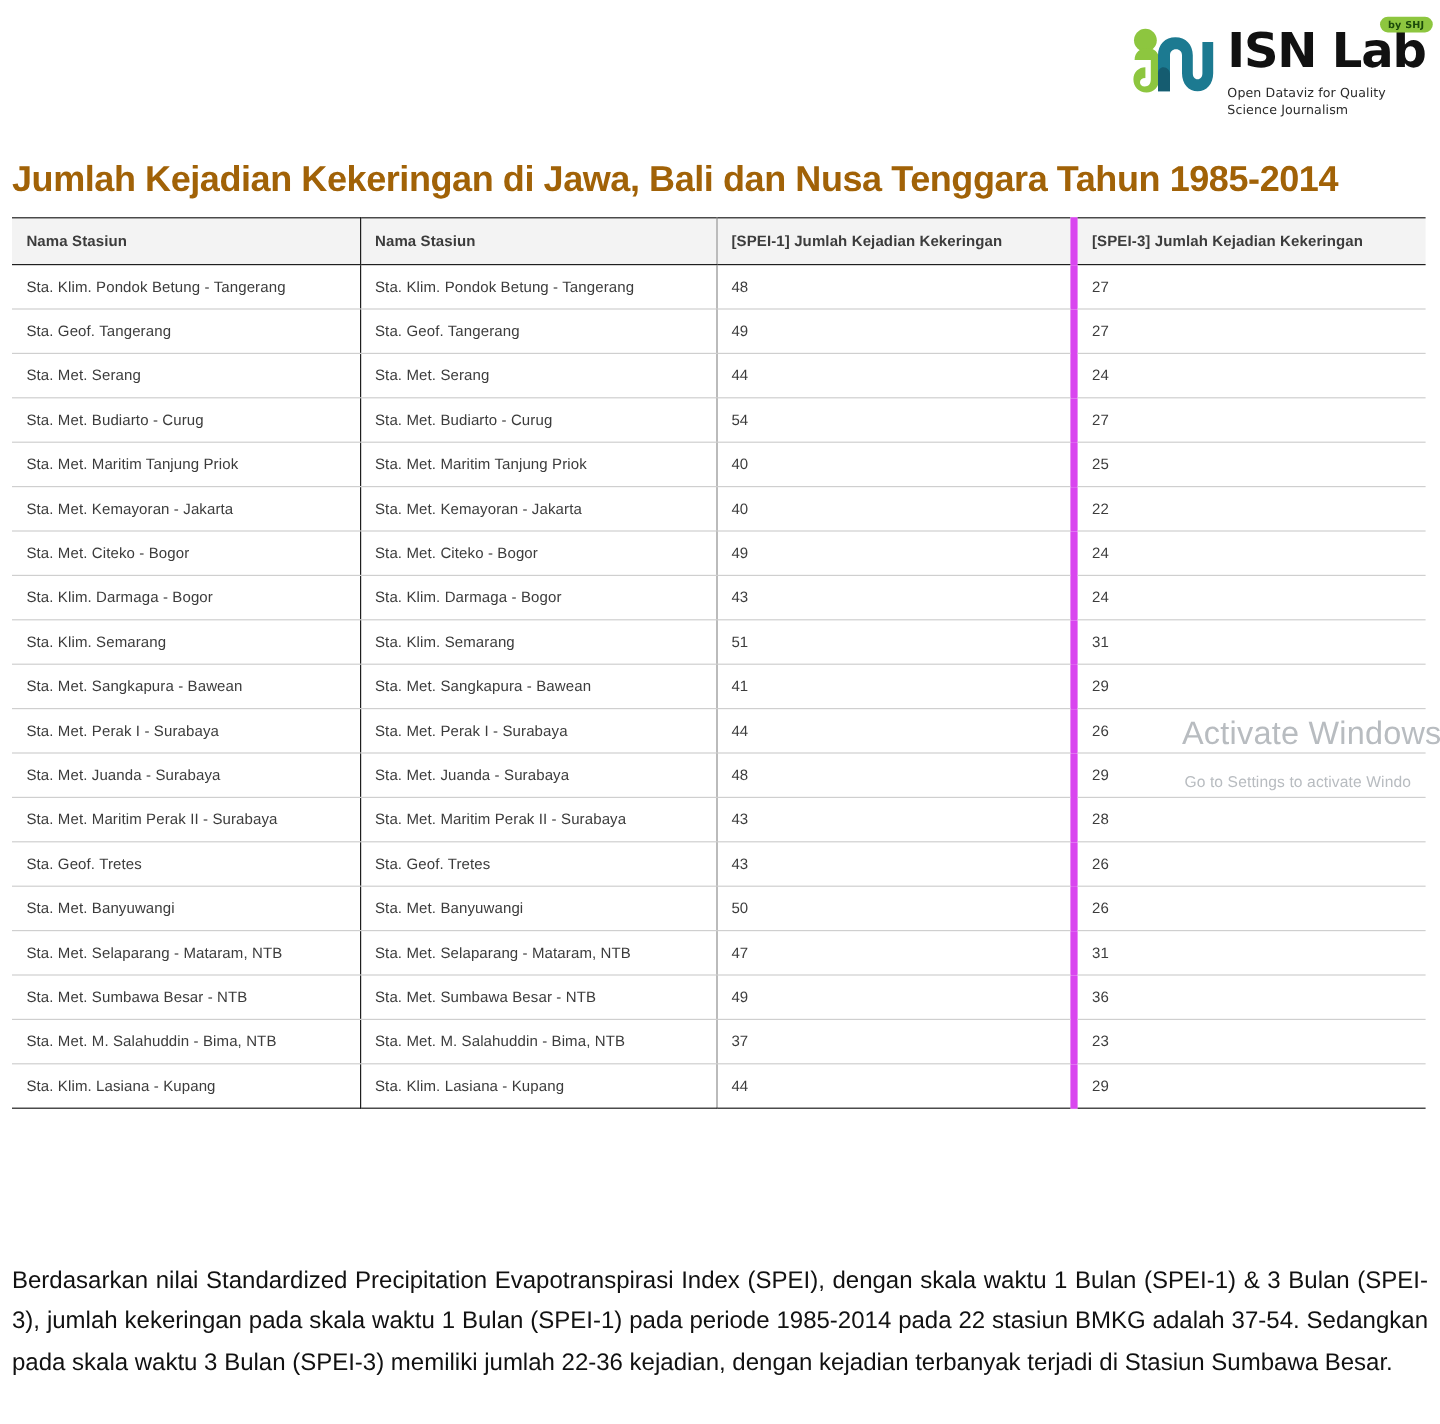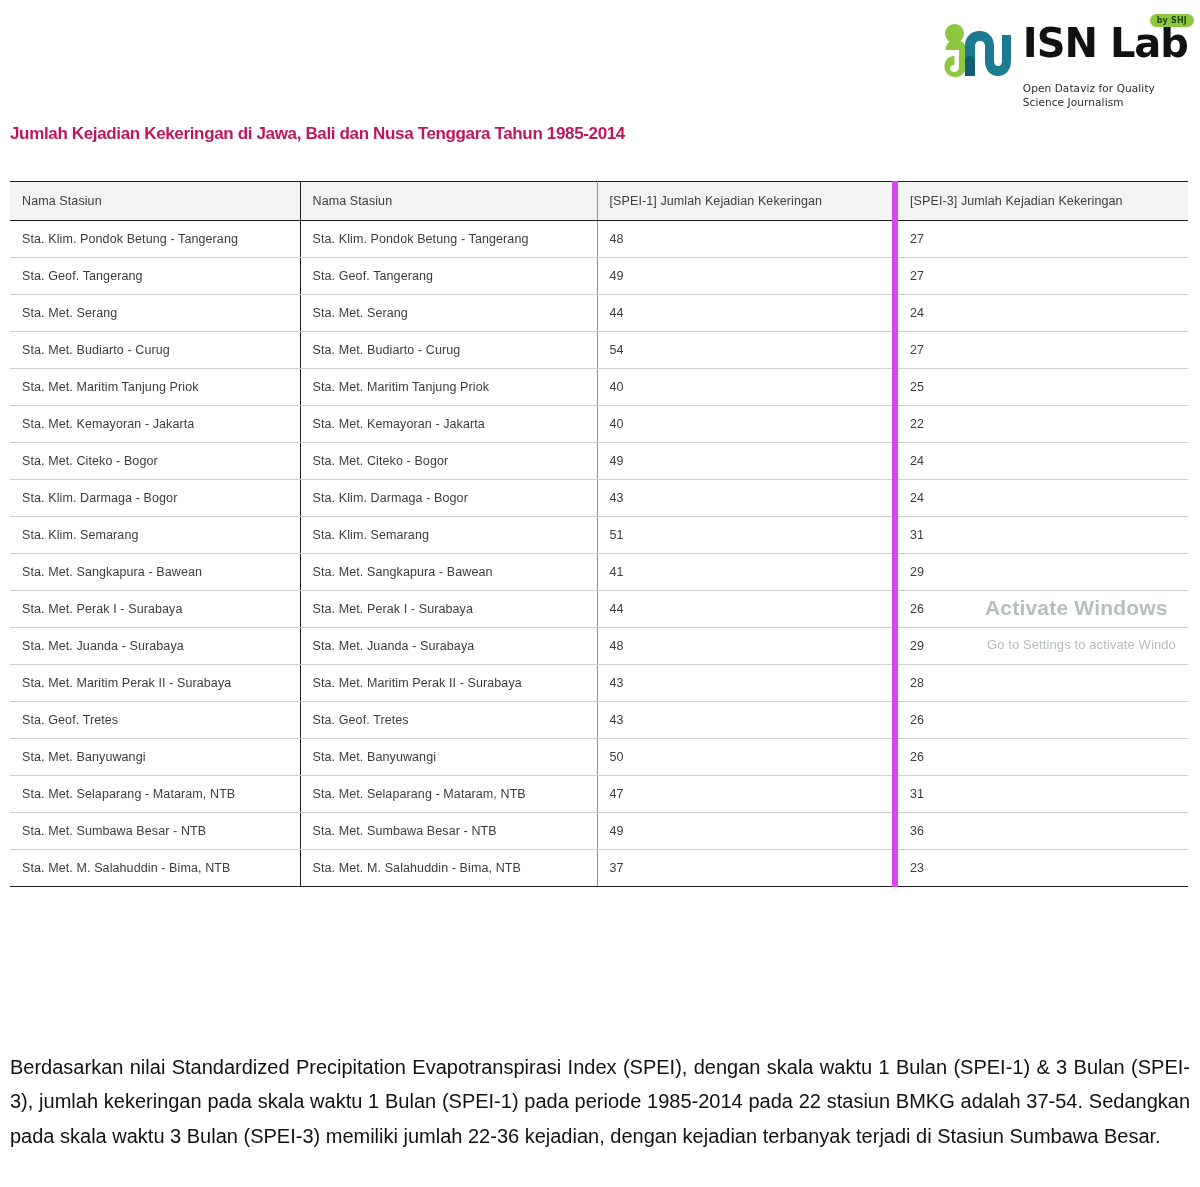--- a/index.html
+++ b/index.html
@@ -59,31 +59,31 @@
     white-space: nowrap;
   }
   .logo-tagline {
     font-family: "DejaVu Sans", sans-serif;
     font-size: 10.5px;
     color: #2b2b2b;
     line-height: 1.32;
     letter-spacing: 0.1px;
     white-space: nowrap;
   }
-  #logo-tagline-wrap { margin-top: 20px; }
+  #logo-tagline-wrap { margin-top: 10px; }
 
   
   #page-title {
     position: absolute;
     top: 113px;
     left: 10px;
     width: 1180px;
-    font-size: 17px;
+    font-size: 30px;
     font-weight: bold;
-    color: #be185d;
+    color: #a16207;
     letter-spacing: -0.35px;
     white-space: nowrap;
   }
 
   
   #data-table-wrap {
     position: absolute;
     top: 181px;
     left: 10px;
     width: 1178px;
@@ -94,21 +94,21 @@
     table-layout: fixed;
     background: #ffffff;
   }
   table#data-table col.c1 { width: 290px; }
   table#data-table col.c2 { width: 297px; }
   table#data-table col.c3 { width: 298px; }
   table#data-table col.c4 { width: 293px; }
 
   #data-table thead th {
     background: #f3f3f3;
-    font-weight: normal;
+    font-weight: bold;
     font-size: 12.5px;
     color: #3c3c3c;
     text-align: left;
     padding: 12px 10px 12px 12px;
     height: 30px;
     box-sizing: border-box;
     border-top: 1.5px solid #1f1f1f;
     border-bottom: 1.5px solid #1f1f1f;
     letter-spacing: 0.1px;
     white-space: nowrap;
@@ -138,23 +138,23 @@
   #win-watermark {
     position: absolute;
     top: 595px;
     left: 985px;
     color: #b8bcc0;
     pointer-events: none;
     user-select: none;
     z-index: 5;
   }
   #win-watermark .wm-title {
-    font-size: 21px;
+    font-size: 27px;
     line-height: 1.2;
-    font-weight: bold;
+    font-weight: normal;
     letter-spacing: 0.2px;
     white-space: nowrap;
   }
   #win-watermark .wm-sub {
     font-size: 13px;
     line-height: 1.4;
     margin-top: 16px;
     margin-left: 2px;
     letter-spacing: 0.1px;
     white-space: nowrap;
@@ -326,20 +326,26 @@
           <td class="col-2">Sta. Met. Sumbawa Besar - NTB</td>
           <td class="col-3">49</td>
           <td class="col-4">36</td>
         </tr>
         <tr>
           <td class="col-1">Sta. Met. M. Salahuddin - Bima, NTB</td>
           <td class="col-2">Sta. Met. M. Salahuddin - Bima, NTB</td>
           <td class="col-3">37</td>
           <td class="col-4">23</td>
         </tr>
+        <tr>
+          <td class="col-1">Sta. Klim. Lasiana - Kupang</td>
+          <td class="col-2">Sta. Klim. Lasiana - Kupang</td>
+          <td class="col-3">44</td>
+          <td class="col-4">29</td>
+        </tr>
       </tbody>
   </table>
 </div>
 
 <div id="win-watermark">
   <div class="wm-title">Activate Windows</div>
   <div class="wm-sub">Go to Settings to activate Windo</div>
 </div>
 
 <div id="caption">

